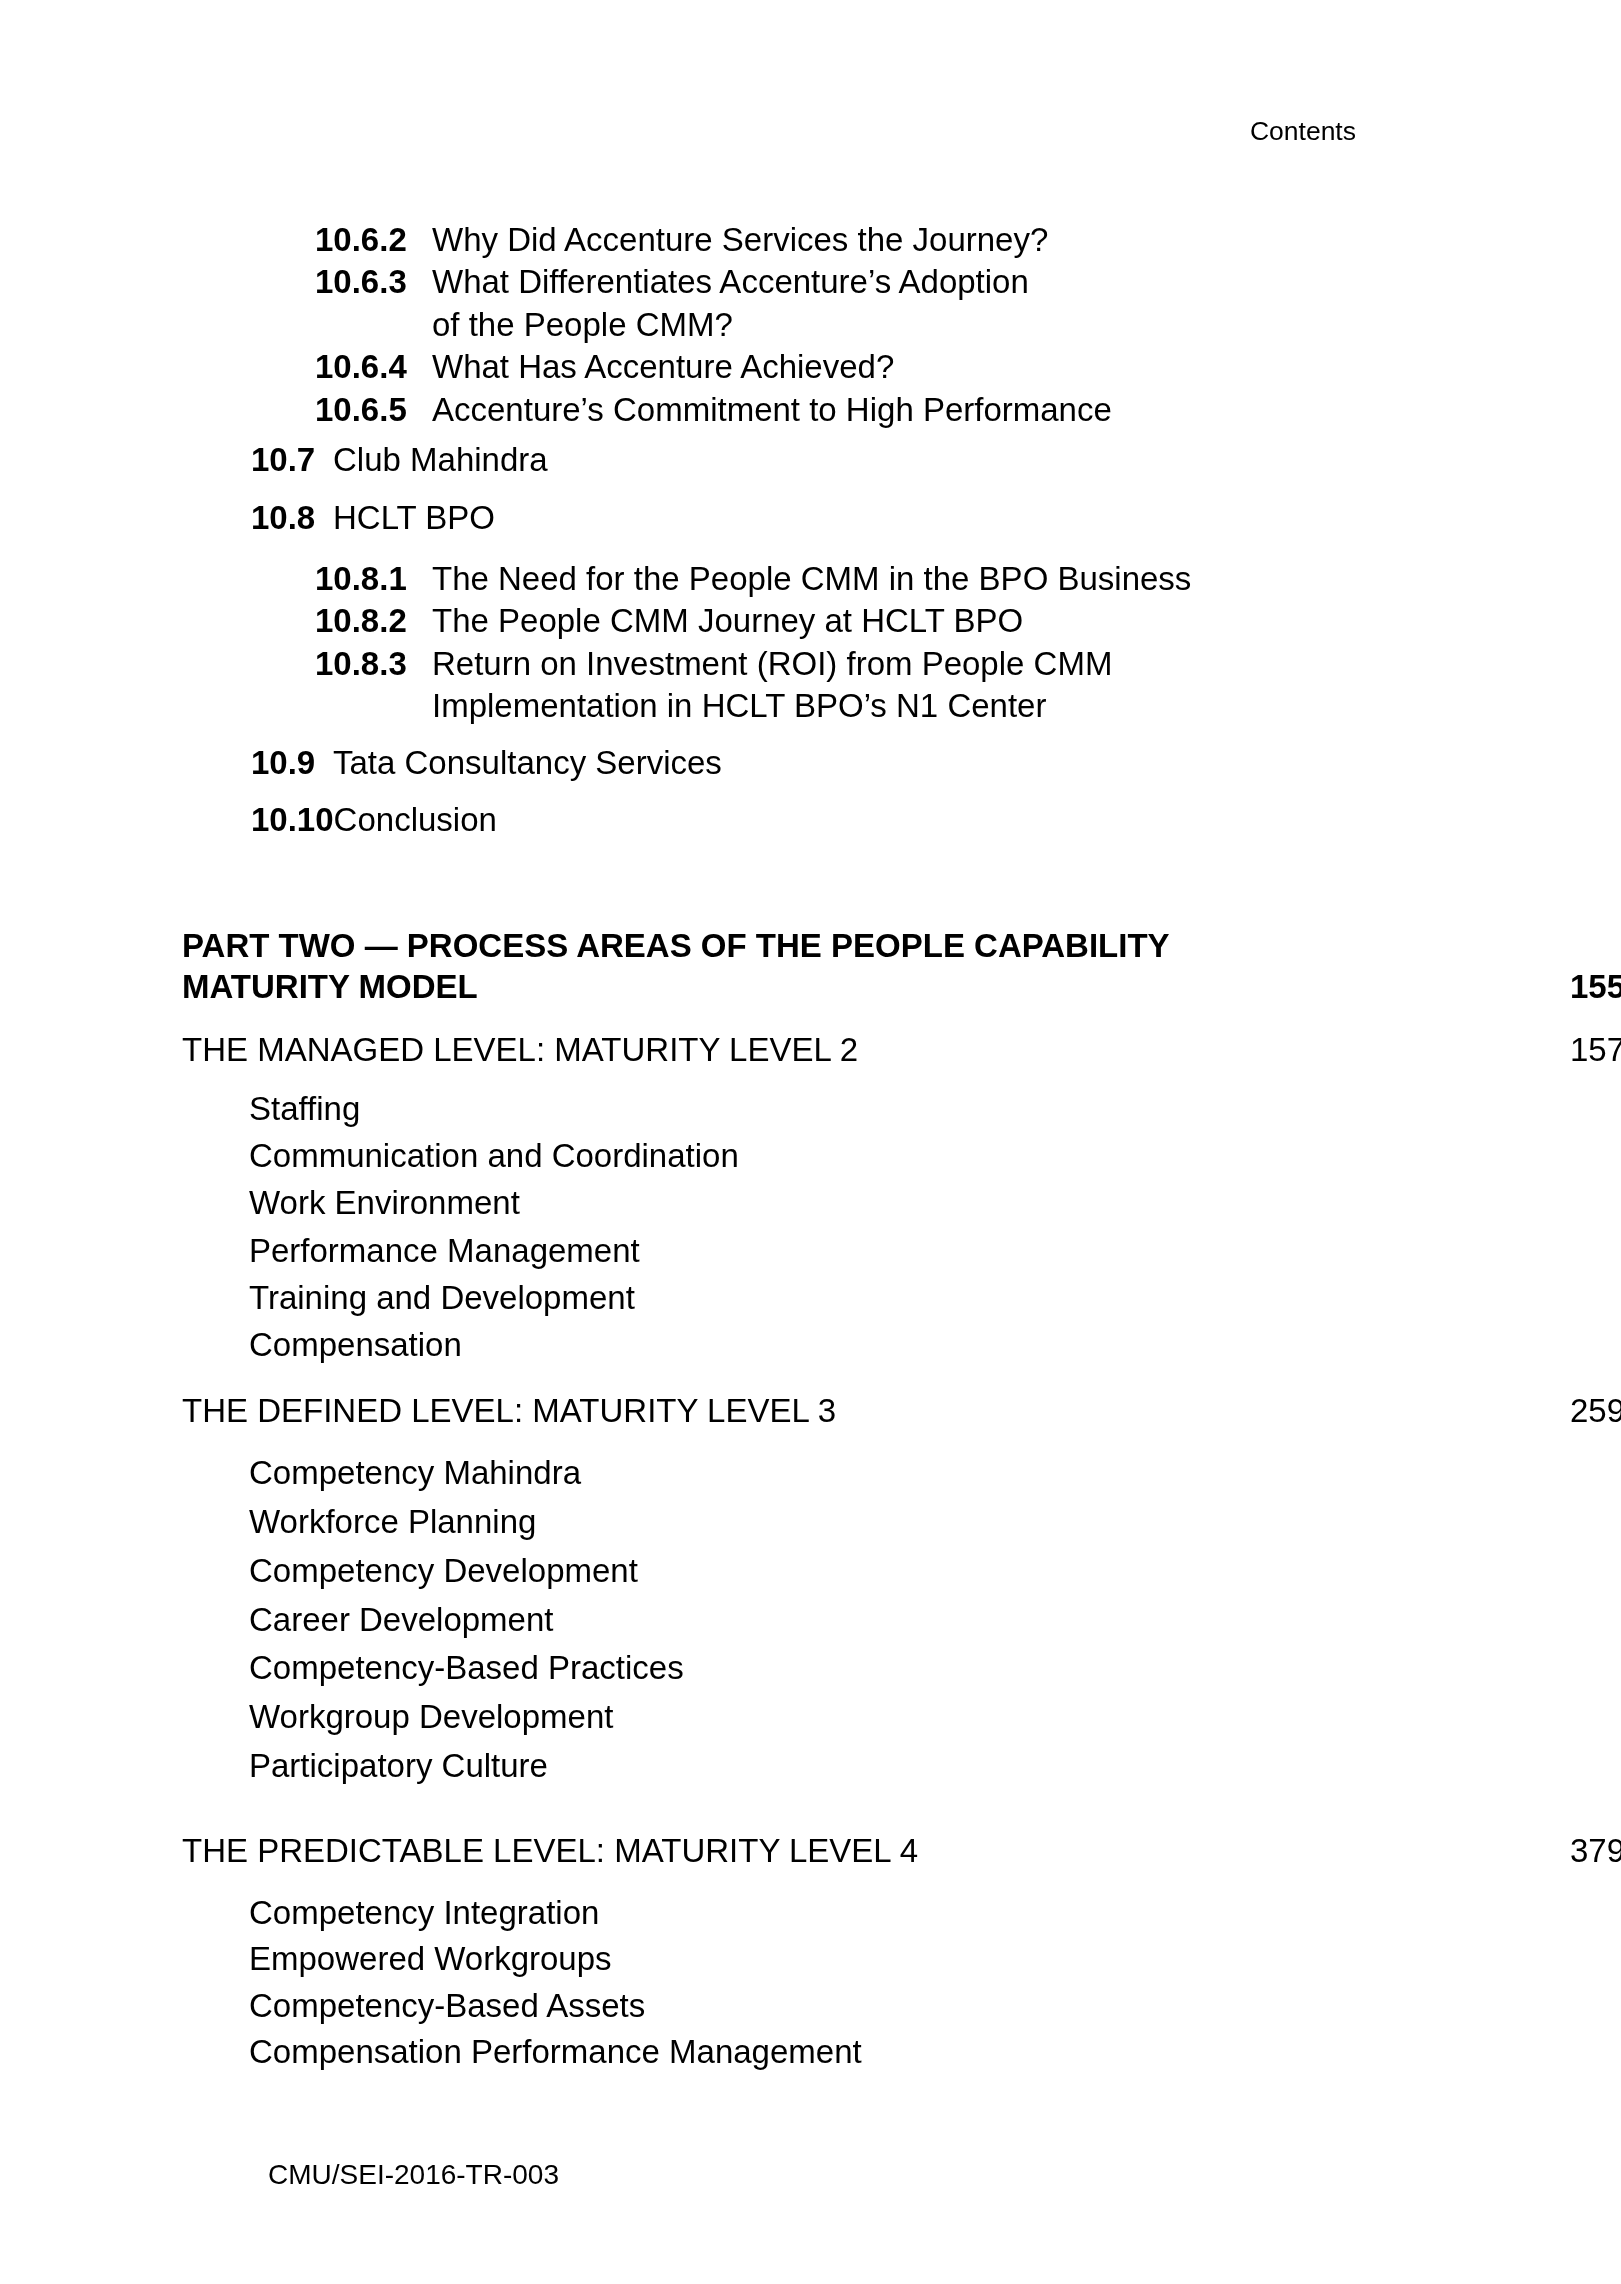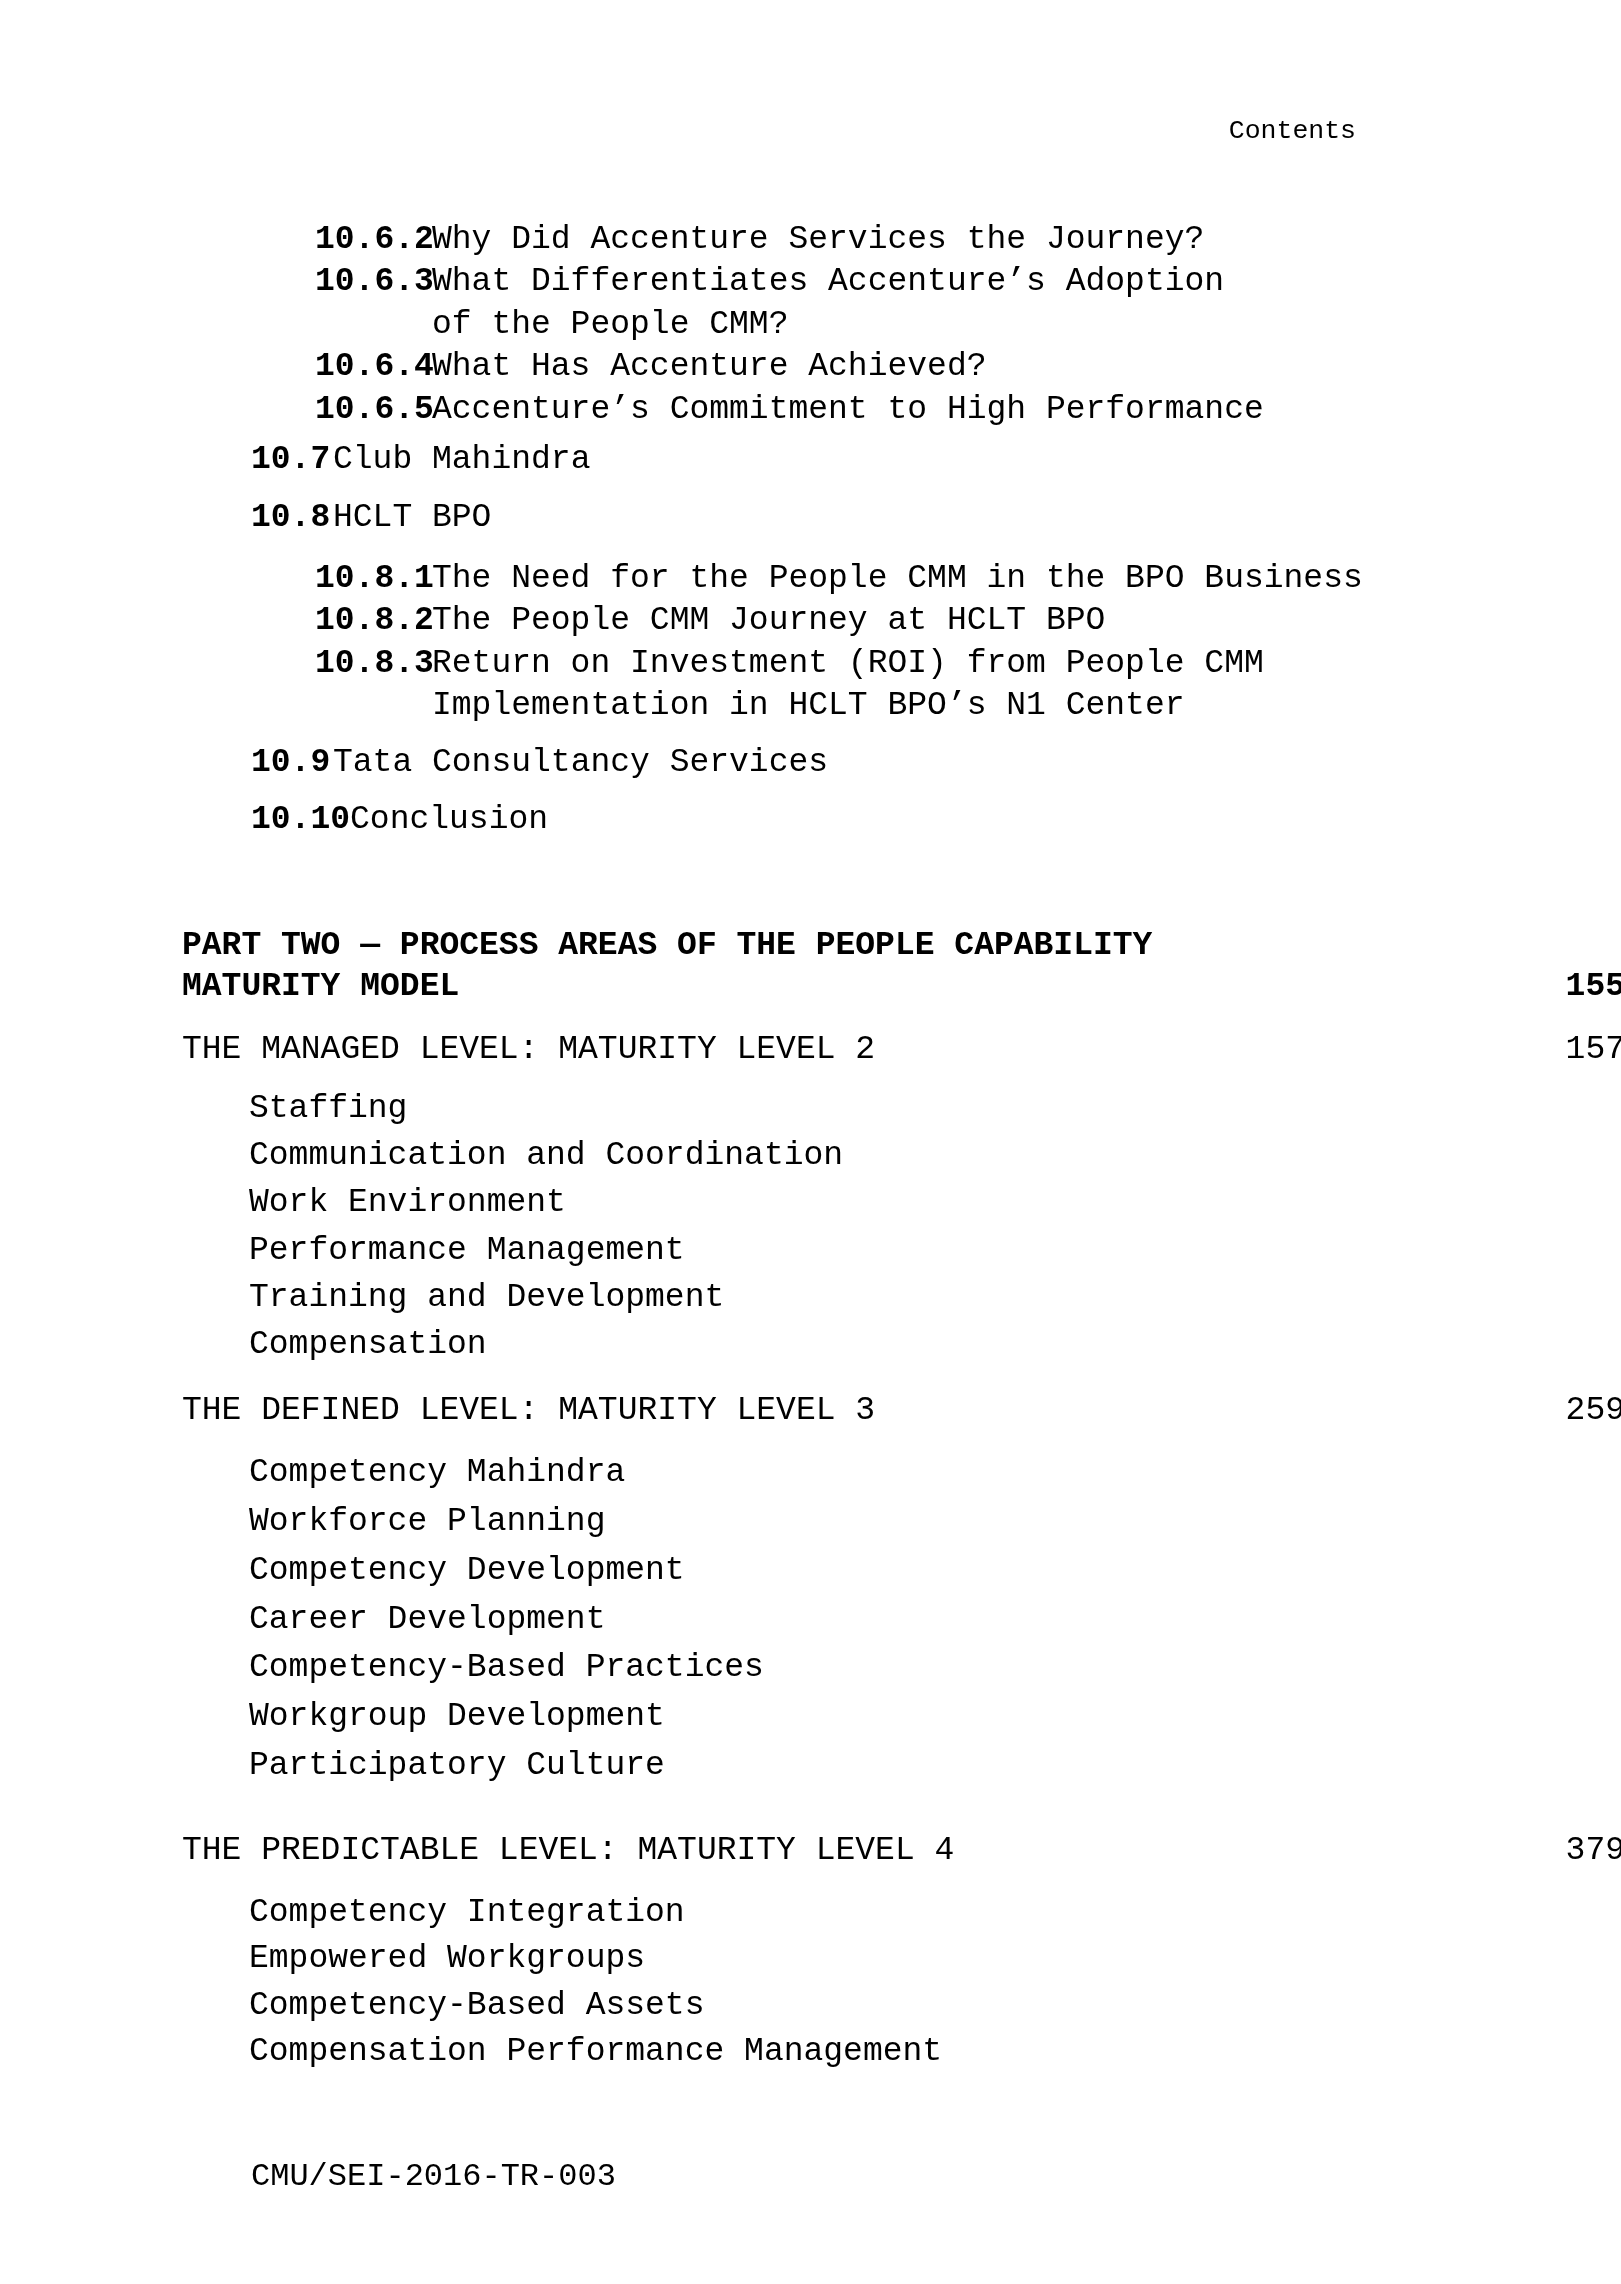--- a/index.html
+++ b/index.html
@@ -5,37 +5,37 @@
   html, body {
     margin: 0;
     padding: 0;
     background: #ffffff;
   }
   #page {
     position: relative;
     width: 1621px;
     height: 2284px;
     background: #ffffff;
-    font-family: Liberation Mono, monospace;
+    font-family: Liberation Sans, sans-serif;
     color: #000000;
     overflow: hidden;
   }
   #running-header {
     position: absolute;
     top: 118px;
     right: 265px;
     font-size: 26.5px;
     line-height: 1;
     white-space: nowrap;
   }
   #page-footer {
     position: absolute;
     top: 2161px;
-    left: 251px;
-    font-size: 32px;
+    left: 268px;
+    font-size: 28px;
     line-height: 1;
     white-space: nowrap;
   }
   .row {
     position: absolute;
     left: 0;
     width: 100%;
     font-size: 33px;
     line-height: 1;
     white-space: nowrap;

